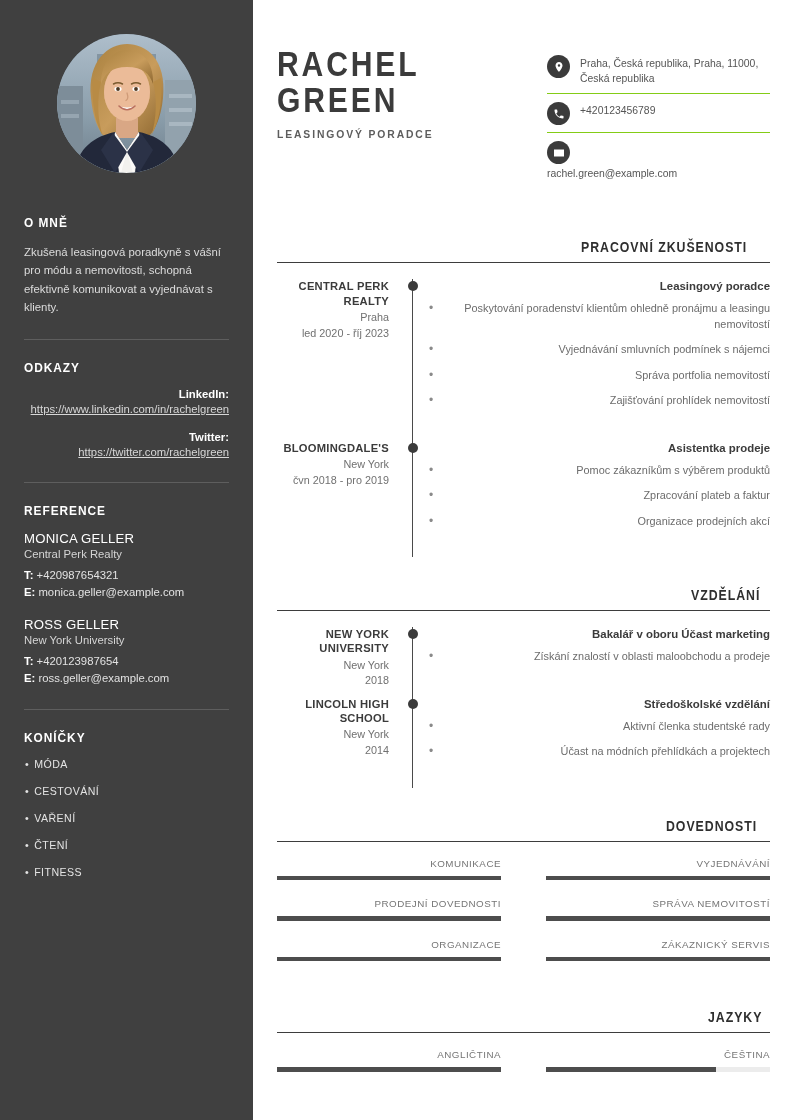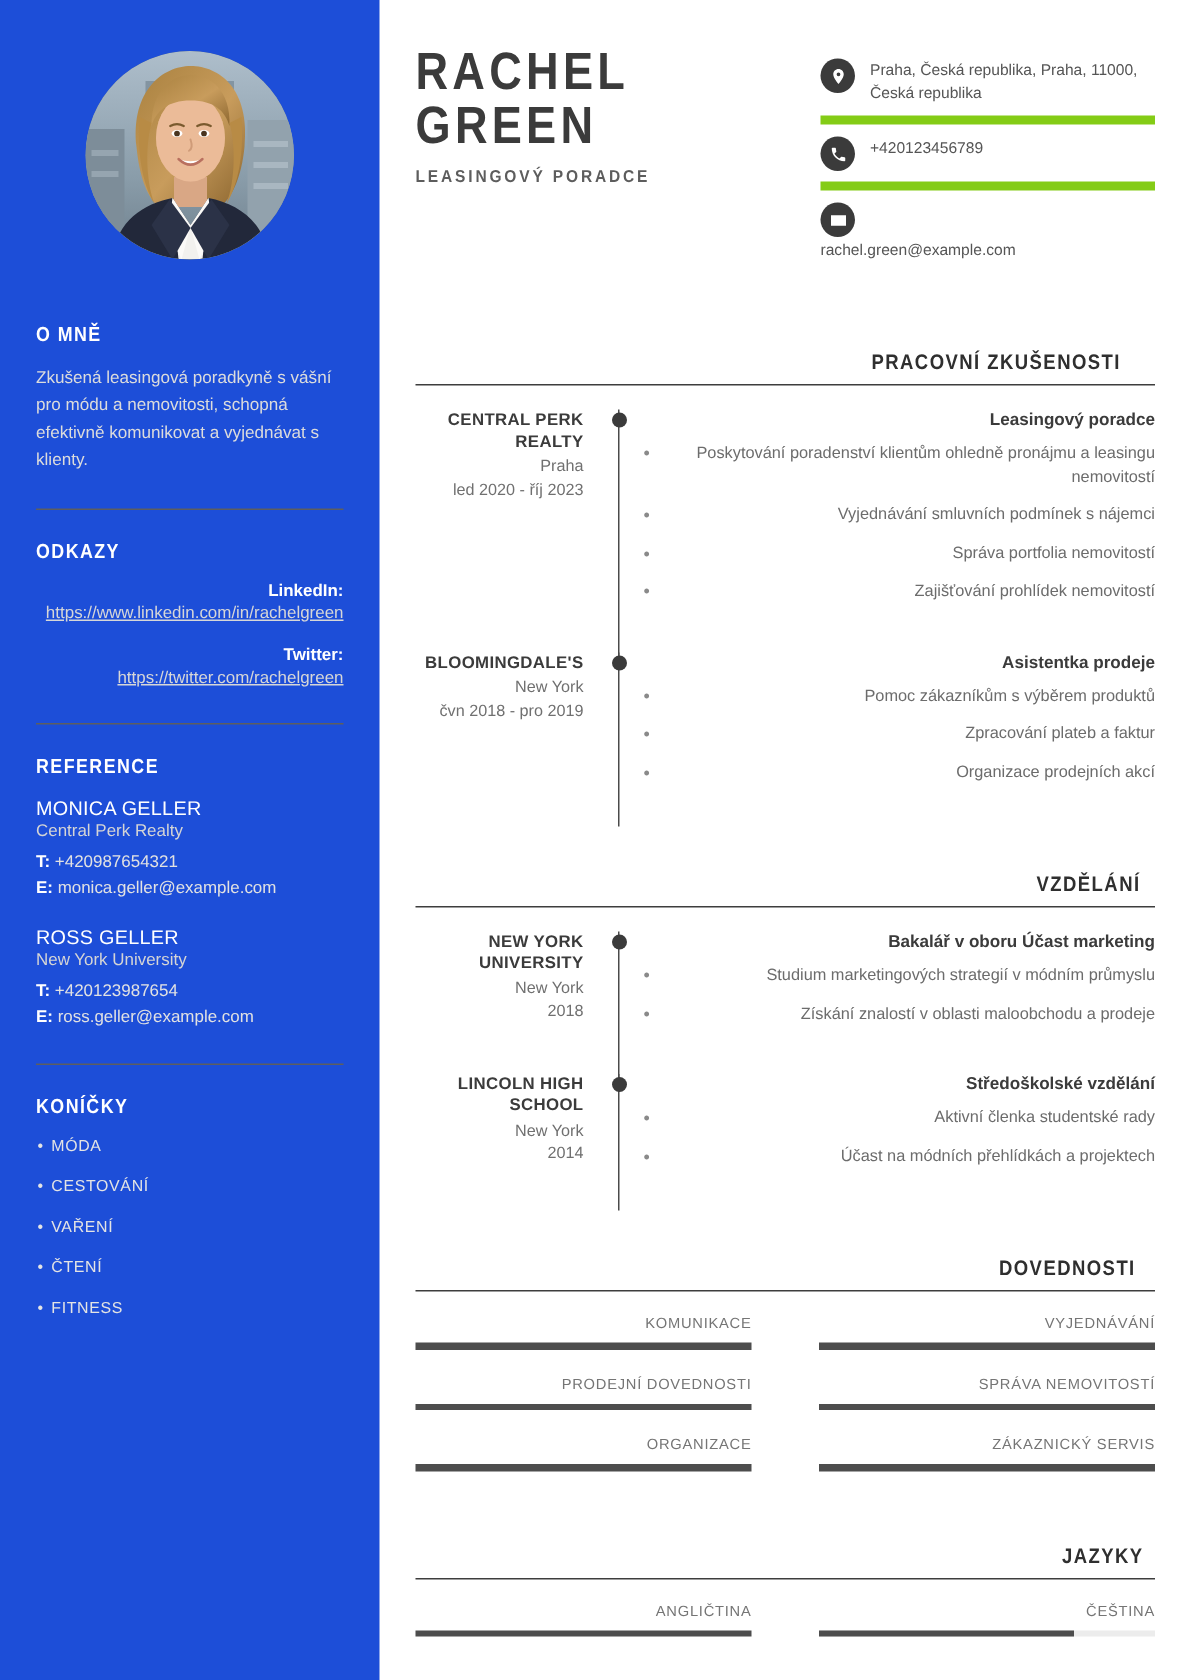--- a/index.html
+++ b/index.html
@@ -18,21 +18,21 @@
     width: 794px;
     height: 1120px;
     display: flex;
     background: #ffffff;
   }
 
   
   .sidebar {
     width: 253px;
     min-width: 253px;
-    background: #1d4ed8;
+    background: #404040;
     color: #e8e8e8;
     padding: 0 24px;
     box-sizing: border-box;
   }
   .photo-wrap {
     margin-top: 34px;
     display: flex;
     justify-content: center;
   }
   .photo {
@@ -107,21 +107,21 @@
     letter-spacing: 0.45px;
     color: #e4e4e4;
     margin-bottom: 15px;
     text-transform: uppercase;
   }
   .hobby-item .bullet { margin-right: 5px; }
 
   
   .main {
     flex: 1;
-    padding: 20px 24px 0 24px;
+    padding: 36px 24px 0 24px;
     box-sizing: border-box;
     position: relative;
   }
 
   
   .header {
     display: flex;
     align-items: flex-start;
     margin-bottom: 44px;
   }
@@ -147,21 +147,21 @@
     margin-top: 9px;
     transform: scaleX(0.9);
     transform-origin: left center;
   }
   .contacts { flex: 1; padding-top: 18px; }
   .contact-row {
     display: flex;
     align-items: flex-start;
     padding-bottom: 7px;
     margin-bottom: 7px;
-    border-bottom: 6px solid #84cc16;
+    border-bottom: 1px solid #84cc16;
   }
   .contact-row:last-child { border-bottom: none; flex-direction: column; }
   .c-icon {
     width: 23px; height: 23px;
     min-width: 23px;
     border-radius: 50%;
     background: #3b3b3b;
     display: flex;
     align-items: center;
     justify-content: center;
@@ -516,21 +516,20 @@
           <div class="loc">New York</div>
           <div class="dates">2018</div>
         </div>
         <div class="entry-time">
           <span class="tl-line"></span>
           <span class="tl-dot"></span>
         </div>
         <div class="entry-right">
           <div class="role">Bakalář v oboru Účast marketing</div>
           <ul class="bullets">
-            <li>Studium marketingových strategií v módním průmyslu</li>
             <li>Získání znalostí v oblasti maloobchodu a prodeje</li>
           </ul>
         </div>
       </div>
 
       <div class="entry">
         <div class="entry-left">
           <div class="org">LINCOLN HIGH SCHOOL</div>
           <div class="loc">New York</div>
           <div class="dates">2014</div>

